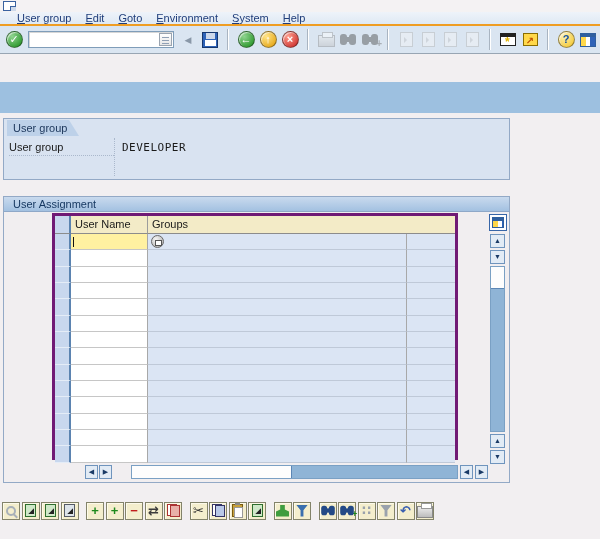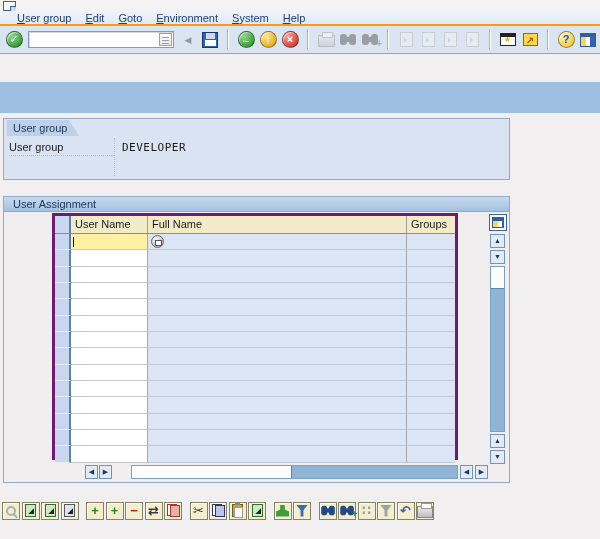--- a/index.html
+++ b/index.html
@@ -221,21 +221,20 @@
     </div>
   </div>
 
   <div class="section">
     <div class="sec-header">User Assignment</div>
 
     <div class="table">
       <div class="thead">
         <div class="th sel"></div>
         <div class="th c1">User Name</div>
-        <div class="th c2">Full Name</div>
         <div class="th c3">Groups</div>
       </div>
       <div class="tbody" id="tbody">
           <div class="trow">
             <div class="td sel"></div>
             <div class="td c1 active"></div>
             <div class="td c2">
               <span class="pe-btn"></span>
             </div>
             <div class="td c3"></div>

